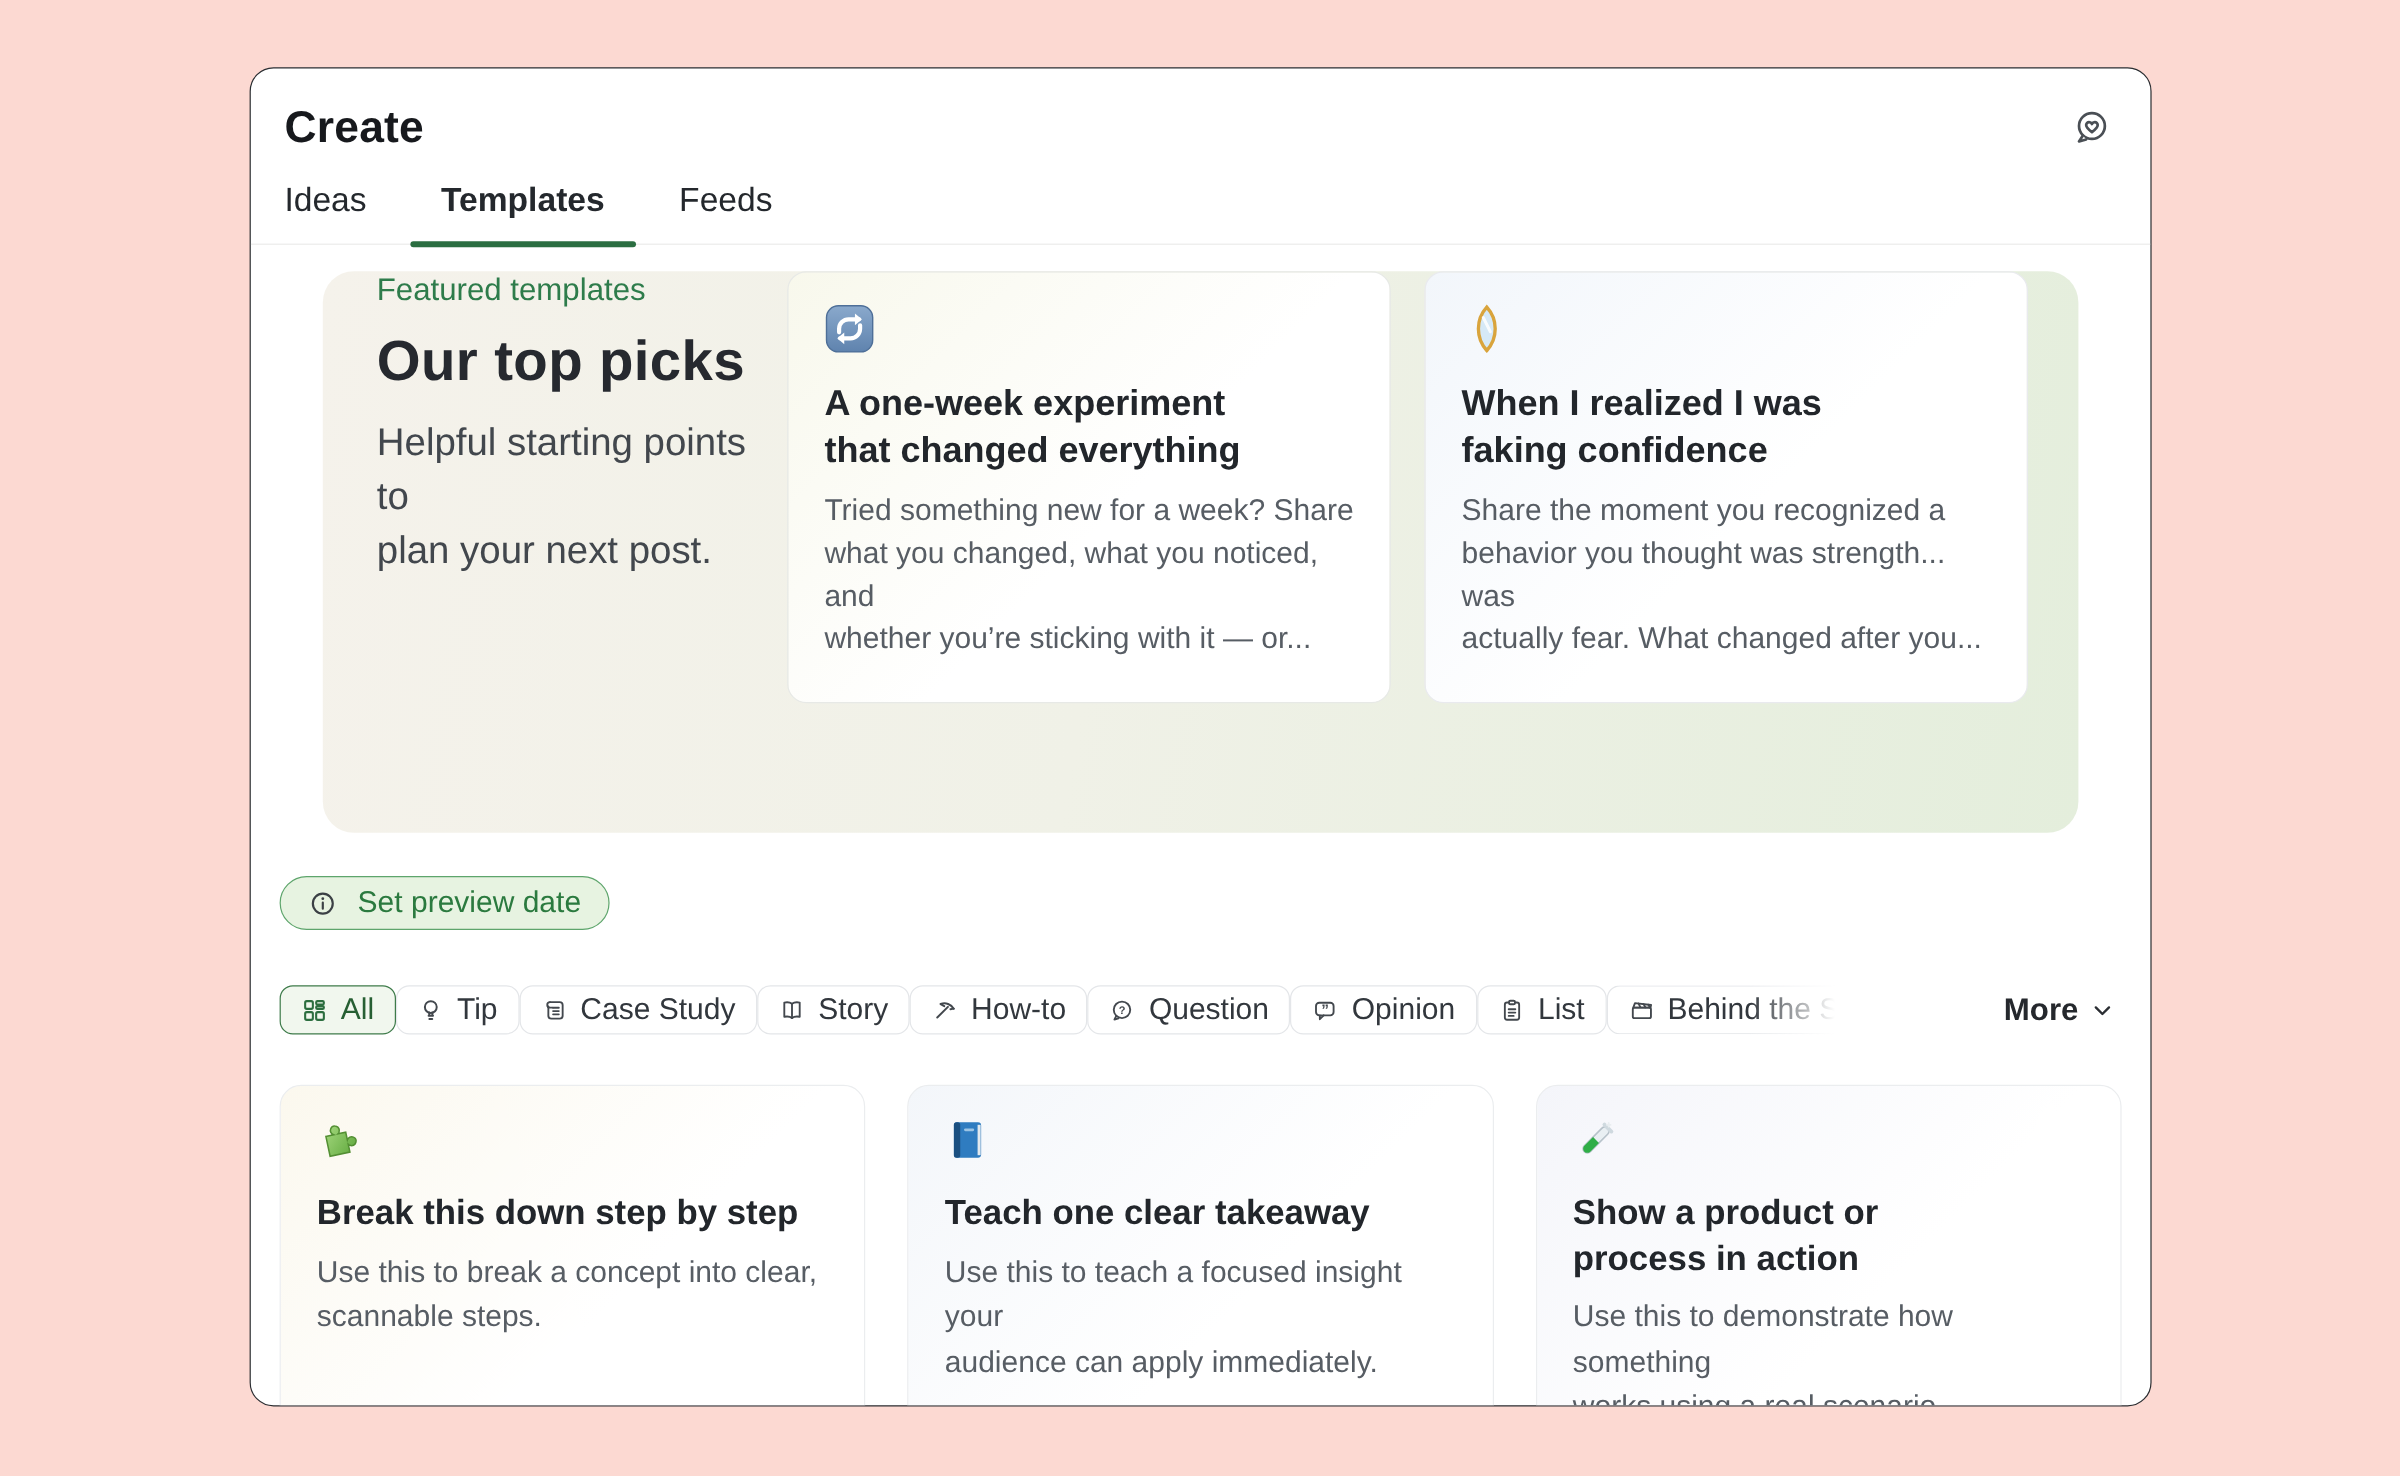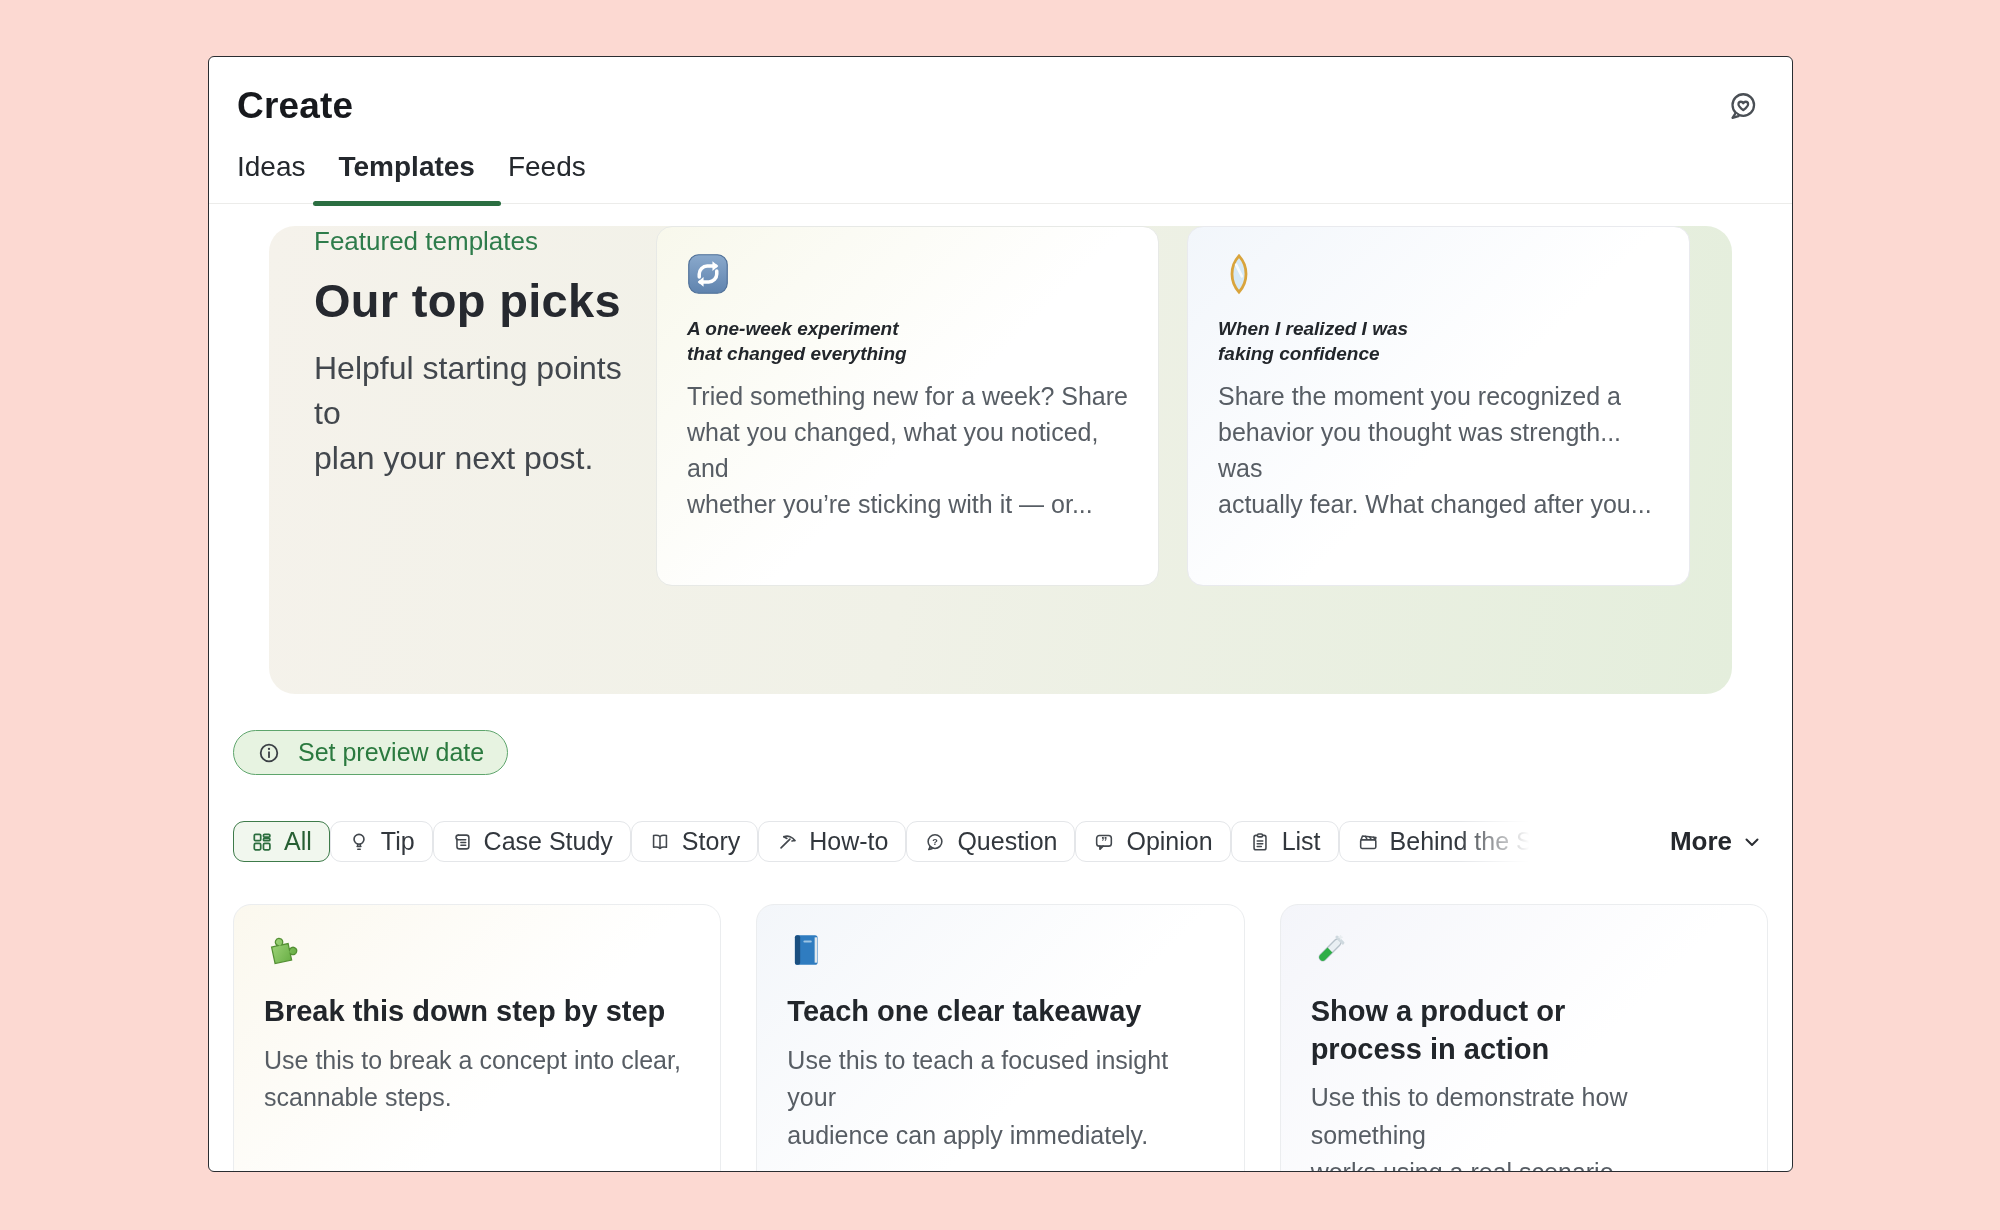--- a/index.html
+++ b/index.html
@@ -10,34 +10,34 @@
     position: relative;
     overflow: hidden;
     color: #22262b;
   }
   .app-card {
     position: absolute;
     left: 208px; top: 56px;
     width: 1585px; height: 1116px;
     background: #ffffff;
     border: 1.5px solid #2a2d31;
-    border-radius: 6px;
+    border-radius: 20px;
     overflow: hidden;
   }
   
   .header {
     display: flex; align-items: center; justify-content: space-between;
     padding: 28px 30px 0 28px;
   }
   .header h1 { font-size: 37px; font-weight: 700; color: #17191d; letter-spacing: .2px; }
   .feedback-btn { background: none; border: none; cursor: pointer; width: 36px; height: 36px; color: #4a4f55; }
   .feedback-btn svg { width: 34px; height: 34px; display: block; }
   
   .tabs {
-    display: flex; gap: 33px;
+    display: flex; gap: 62px;
     margin-top: 24px; padding: 0 28px;
     border-bottom: 1px solid #ececea;
   }
   .tab { position: relative; font-size: 28px; color: #24282d; padding-bottom: 20px; cursor: pointer; }
   .tab.active { font-weight: 700; }
   .tab.active::after {
     content: ""; position: absolute; left: -26px; right: -26px; bottom: -2.5px;
     height: 5px; background: #2b6e41; border-radius: 3px;
   }
   
@@ -55,21 +55,21 @@
   .feature-cards { display: flex; gap: 28px; margin-left: auto; margin-right: 42px; }
   .feature-card {
     width: 503px; height: 360px;
     border: 1px solid #e7e9e6; border-radius: 16px;
     padding: 26px 30px;
     cursor: pointer;
   }
   .feature-card.tint-cream { background: linear-gradient(135deg, #f8f8ec 0%, #ffffff 55%); }
   .feature-card.tint-blue  { background: linear-gradient(135deg, #f2f6fb 0%, #ffffff 55%); border-color: #e9eaee; }
   .feature-card .emoji { width: 42px; height: 42px; }
-  .feature-card h3 { margin-top: 22px; font-size: 19px; font-weight: 600; color: #22262b; line-height: 1.3; white-space: pre-line; font-style: italic; }
+  .feature-card h3 { margin-top: 22px; font-size: 30px; font-weight: 600; color: #22262b; line-height: 1.3; white-space: pre-line; }
   .feature-card p  { margin-top: 13px; font-size: 25px; color: #575d64; line-height: 1.43; white-space: pre-line; }
   
   .preview-btn {
     margin: 36px 0 0 24px;
     display: inline-flex; align-items: center; gap: 17px;
     height: 45px; padding: 0 23px;
     border: 1.5px solid #5ea56c; border-radius: 23px;
     background: #e7f3e1; color: #2b7a3f;
     font-size: 25px; font-weight: 400; font-family: inherit;
     cursor: pointer;

